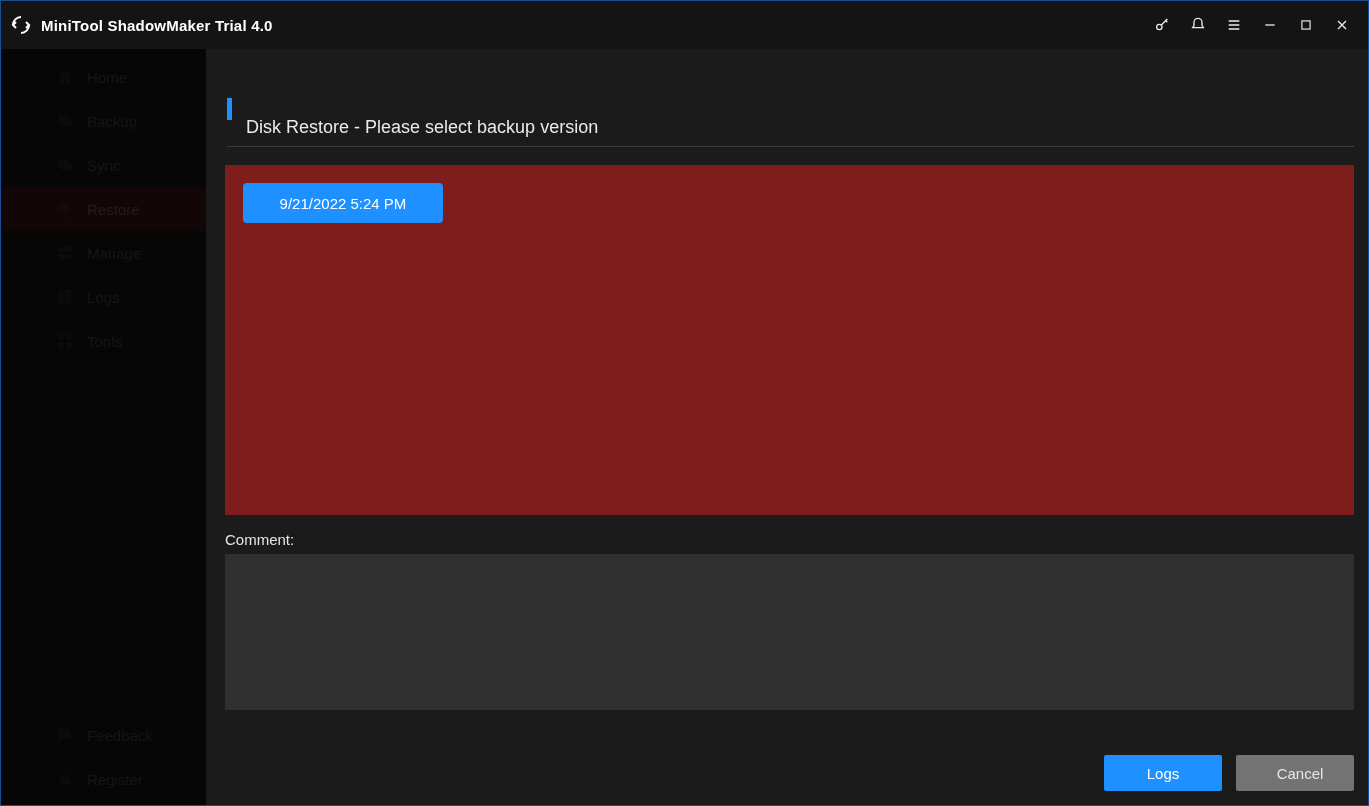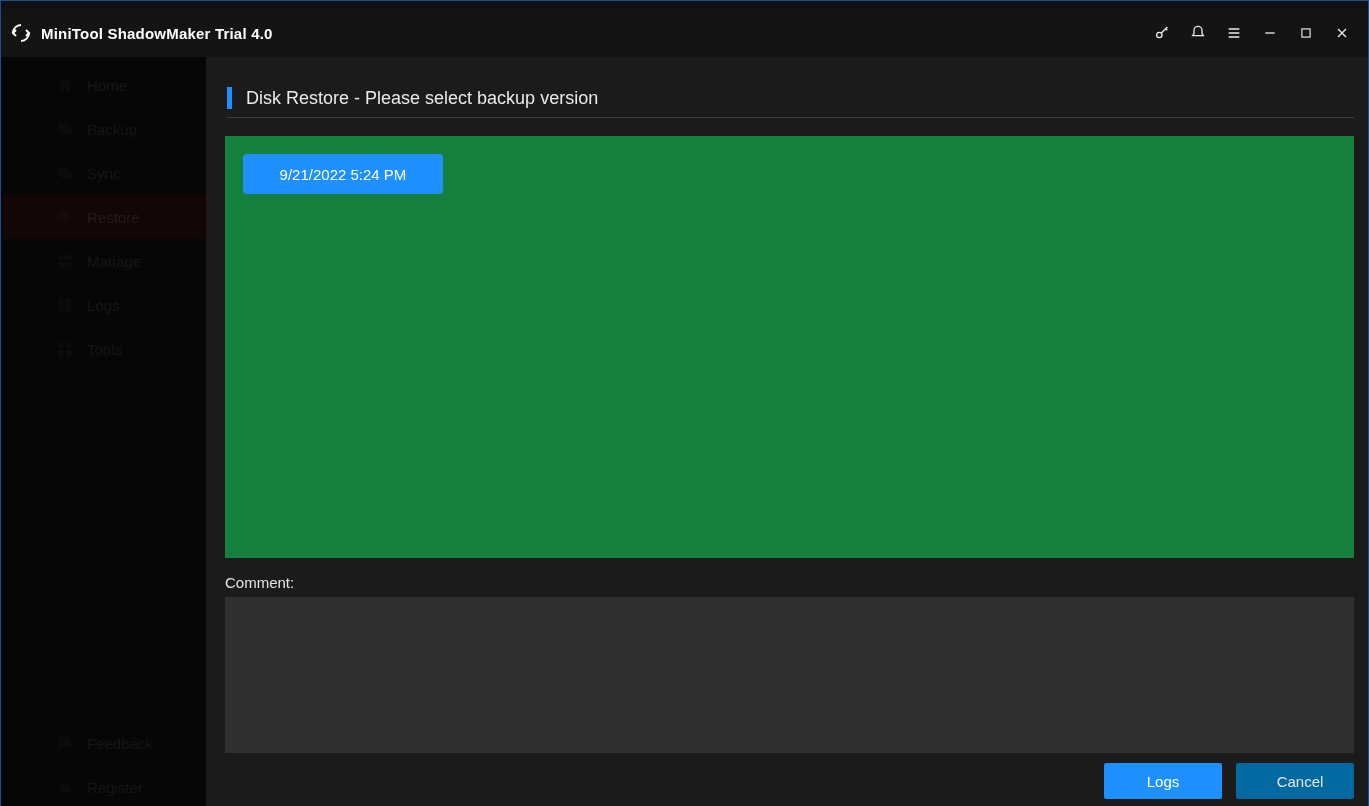--- a/index.html
+++ b/index.html
@@ -14,21 +14,20 @@
   }
 
   
   .titlebar {
     display: flex;
     align-items: center;
     height: 48px;
     background: #141414;
     padding: 0 8px 0 6px;
     color: #fff;
-    margin-top: 8px;
   }
   .titlebar .logo {
     width: 28px; height: 28px; margin-right: 6px;
     display: flex; align-items: center; justify-content: center;
   }
   .titlebar .title { font-size: 15px; font-weight: 700; letter-spacing: .2px; }
   .titlebar .spacer { flex: 1; }
   .titlebar .tbtn {
     width: 36px; height: 36px; display: flex; align-items: center; justify-content: center;
     color: #eaeaea; cursor: pointer;
@@ -89,25 +88,25 @@
 
   .page-header {
     display: flex; align-items: center;
     border-bottom: 1px solid #3c3c3c;
     padding-bottom: 8px;
     margin: 0 0 18px 2px;
   }
   .page-header .accent {
     width: 5px; height: 22px; background: #1e90ff; margin-right: 14px;
   }
-  .page-header .text { color: #eaeaea; font-size: 18px; }
+  .page-header .text { color: #eaeaea; font-size: 18px; margin-top: 38px; }
 
   .version-panel {
-    background: #15803d;
-    height: 422px;
+    background: #7f1d1d;
+    height: 350px;
     margin: 0 0 16px 0;
     padding: 18px;
   }
   .chip {
     display: inline-flex; align-items: center; justify-content: center;
     height: 40px; min-width: 200px; padding: 0 22px;
     background: #1e90ff; color: #fff;
     border-radius: 4px;
     font-size: 15px;
     cursor: pointer;
@@ -124,21 +123,21 @@
     right: 14px; bottom: 14px;
     display: flex; gap: 14px;
   }
   .btn {
     width: 118px; height: 36px;
     display: flex; align-items: center; justify-content: center;
     border-radius: 2px; font-size: 15px; cursor: pointer;
     user-select: none;
   }
   .btn-primary { background: #1e90ff; color: #fff; }
-  .btn-secondary { background: #0369a1; color: #e6e6e6; padding-left: 10px; }
+  .btn-secondary { background: #737373; color: #e6e6e6; padding-left: 10px; }
 
   
   .sidebar-overlay {
     position: absolute; inset: 0;
     background: rgba(0,0,0,0.55);
     pointer-events: none;
   }
 </style>
 </head>
 <body>

